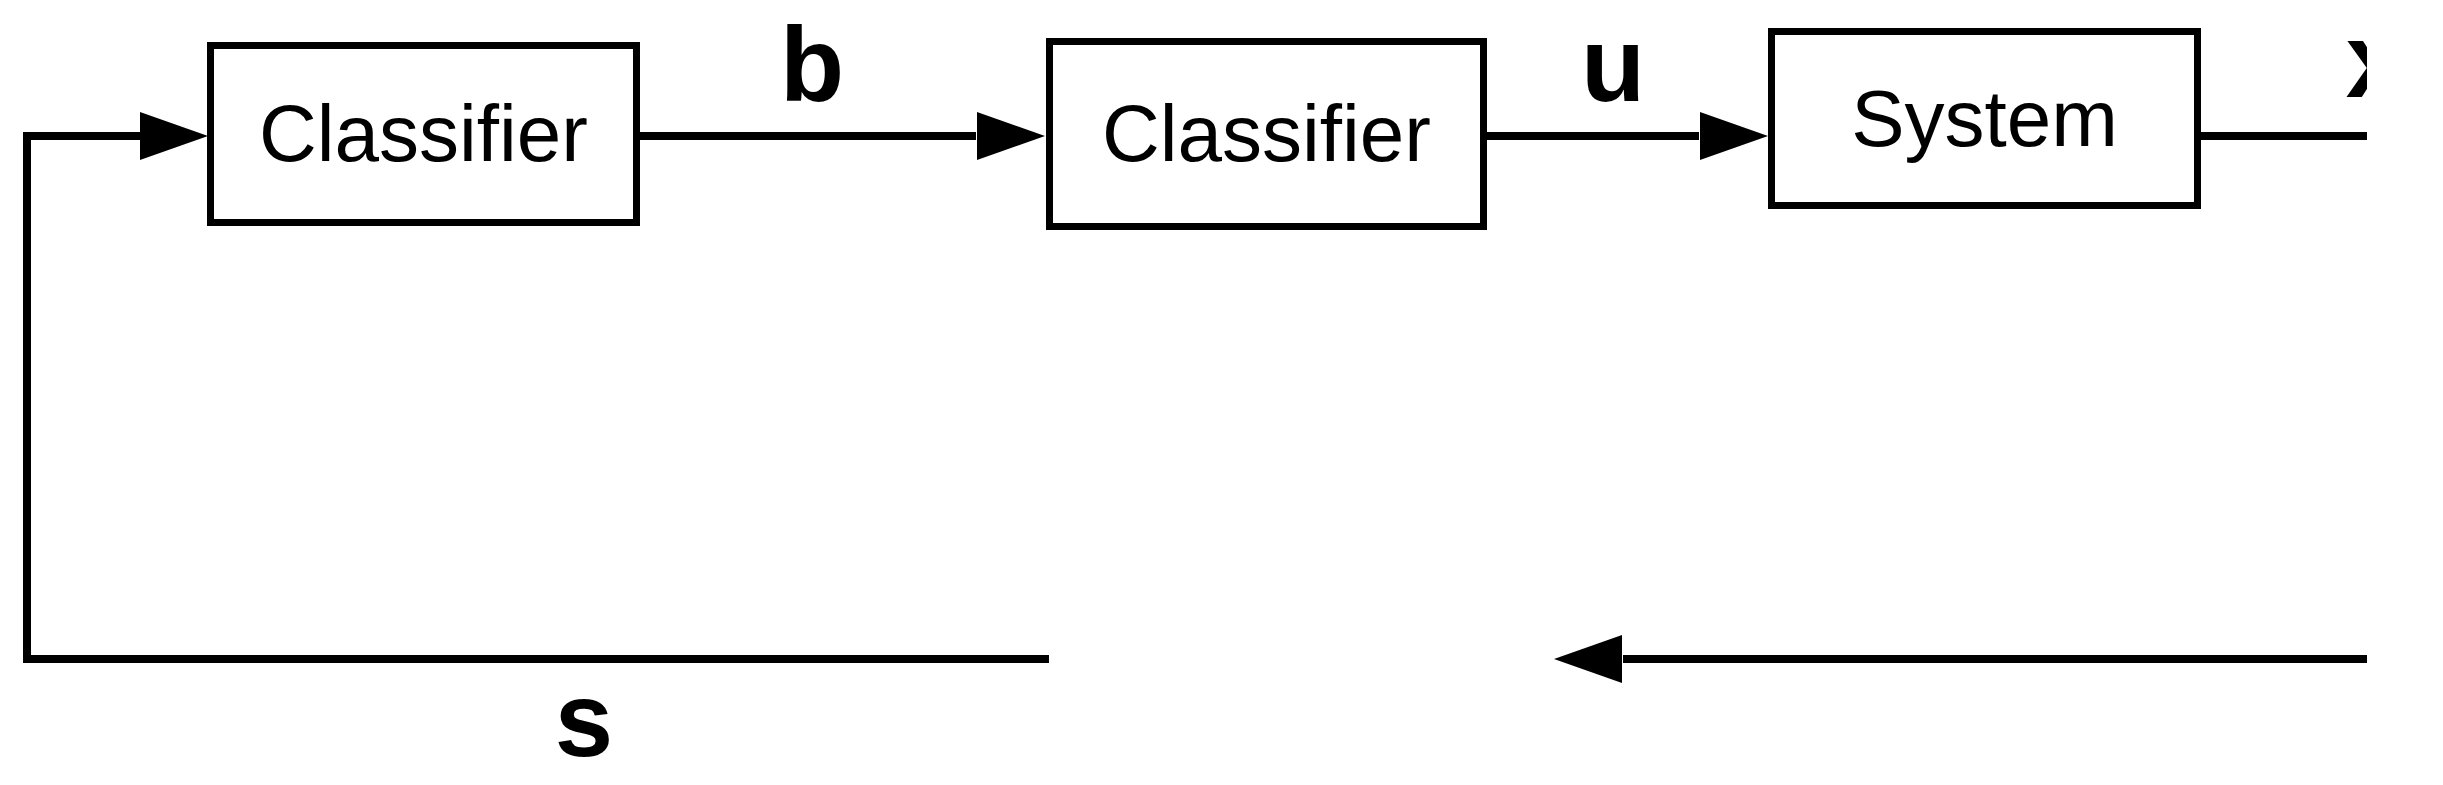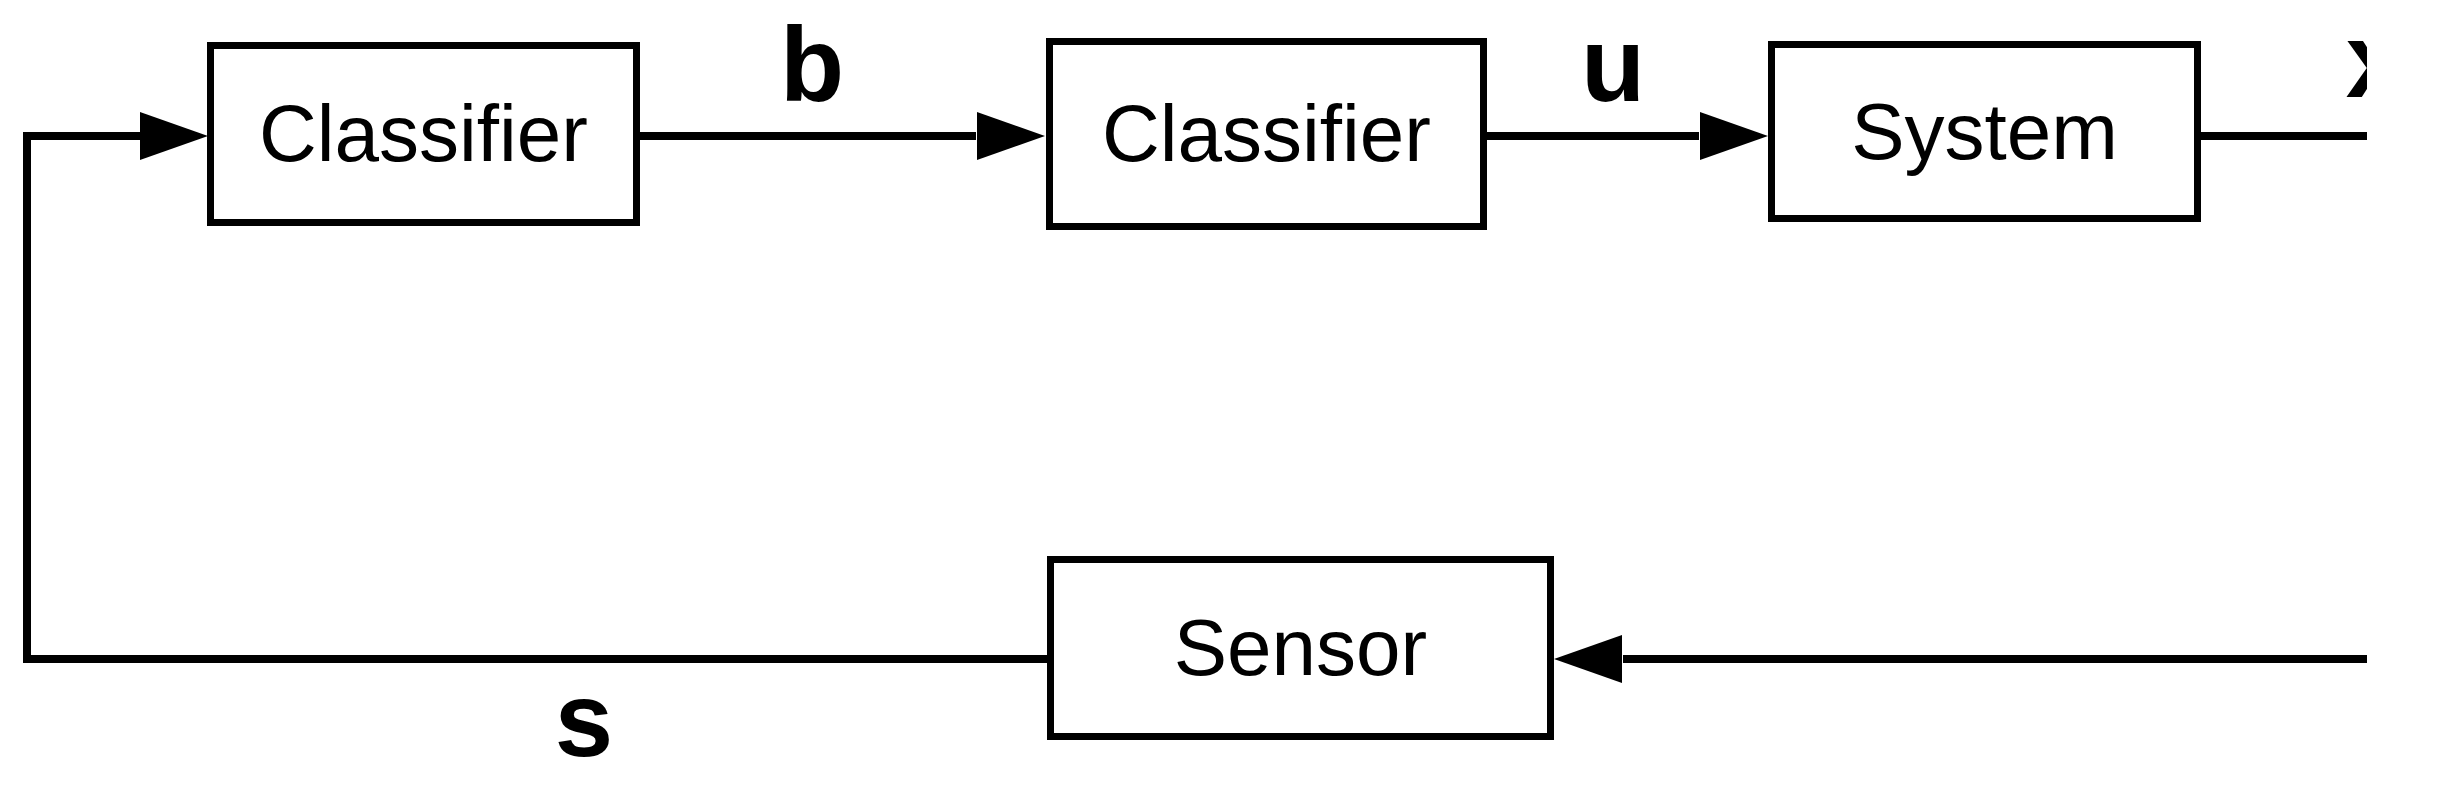--- a/index.html
+++ b/index.html
@@ -19,21 +19,21 @@
     display:flex; align-items:center; justify-content:center;
   }
   .block span {
     font-size:80px;
     color:var(--stroke);
     white-space:nowrap;
     line-height:1;
   }
   #block-classifier { left:207px;  top:42px;  width:433px; height:184px; }
   #block-controller { left:1046px; top:38px;  width:441px; height:192px; }
-  #block-system     { left:1768px; top:41px;  width:433px; height:181px; }
+  #block-system     { left:1768px; top:28px;  width:433px; height:181px; }
   #block-sensor     { left:1047px; top:556px; width:507px; height:184px; }
 
   .line { position:absolute; background:var(--stroke); }
   #line-feedback-to-classifier { left:23px;   top:132px; width:117px; height:8px; }
   #line-classifier-to-controller{ left:640px; top:132px; width:336px; height:8px; }
   #line-controller-to-system   { left:1487px; top:132px; width:212px; height:8px; }
   #line-system-out             { left:2201px; top:132px; width:221px; height:8px; }
   #line-right-vertical         { left:2414px; top:132px; width:8px;   height:531px; }
   #line-bottom-right           { left:1623px; top:655px; width:799px; height:8px; }
   #line-sensor-out             { left:23px;   top:655px; width:1026px;height:8px; }
@@ -89,22 +89,19 @@
 
   <div class="block" id="block-classifier">
     <span>Classifier</span>
   </div>
   <div class="block" id="block-controller">
     <span>Classifier</span>
   </div>
   <div class="block" id="block-system">
     <span>System</span>
   </div>
-  <div class="block" id="block-sensor">
-    <span>Sensor</span>
-  </div>
 
   <div class="signal-label" id="signal-b">b</div>
   <div class="signal-label" id="signal-u">u</div>
   <div class="signal-label" id="signal-x">x</div>
   <div class="signal-label" id="signal-s">s</div>
 
 </div>
 
 </body></html>

